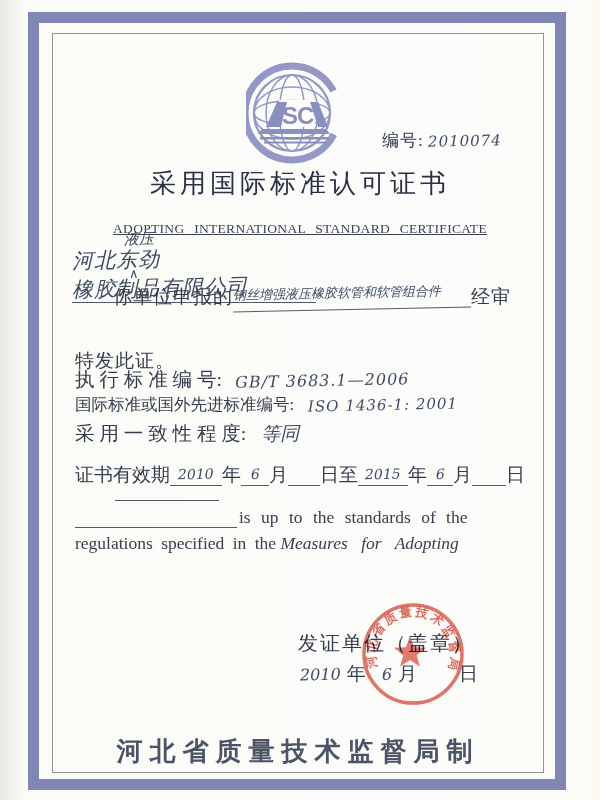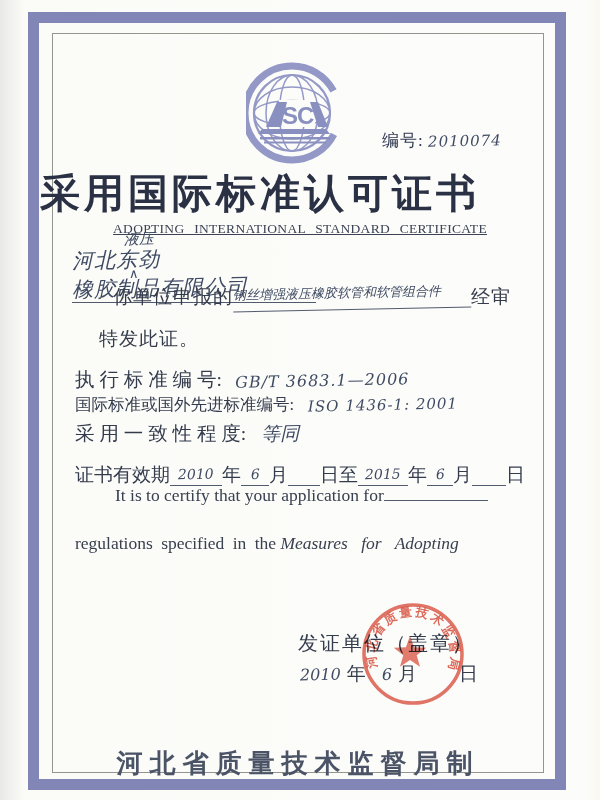--- a/index.html
+++ b/index.html
@@ -12,36 +12,36 @@
     border:11px solid #8186b7;box-sizing:border-box;}
   .innerline{position:absolute;left:52px;top:33px;width:492px;height:740px;
     border:1px solid #95958f;box-sizing:border-box;}
   .abs{position:absolute;}
   .hw{font-style:italic;color:#3f4b63;display:inline-block;transform:rotate(-1.2deg);
       font-family:"DejaVu Serif","Liberation Serif",serif;}
   .blank{display:inline-block;border-bottom:1.4px solid #525b6e;height:1.25em;
       text-align:center;vertical-align:baseline;box-sizing:border-box;}
   .serial{left:382px;top:129px;font-size:17px;color:#2f3750;letter-spacing:1px;}
   .serial .hw{font-size:15px;margin-left:4px;letter-spacing:1px;}
-  .title-zh{left:40px;top:166px;width:520px;font-size:40px;
-      font-weight:bold;color:#2b3144;letter-spacing:4px;}
+  .title-zh{left:40px;top:166px;width:520px;text-align:center;font-size:26px;
+      font-weight:normal;color:#2b3144;letter-spacing:4px;}
   .title-en{left:40px;top:221px;width:520px;text-align:center;font-size:13.5px;
       color:#3a4254;word-spacing:6px;letter-spacing:0.3px;text-decoration:underline;}
   .company{left:72px;top:232px;width:320px;height:50px;}
   .company .insert{position:absolute;left:52px;top:-2px;font-size:15px;}
   .company .caret{position:absolute;left:57px;top:34px;font-size:13px;color:#3f4b63;}
   .company .mainline{position:absolute;left:0;top:14px;width:244px;
       border-bottom:1.5px solid #525b6e;font-size:21px;letter-spacing:1px;}
   .bodyline{left:75px;width:452px;font-size:19px;color:#343b4a;letter-spacing:1px;}
   .l1{top:284px;display:flex;}
   .l1 .ind{display:inline-block;width:38px;}
   .l1 .product{font-size:13px;width:238px;border-bottom:1.3px solid #525b6e;
       letter-spacing:0;white-space:nowrap;overflow:hidden;}
   .l2{top:313px;}
-  .l3{top:326px;margin-left:24px;}
+  .l3{top:348px;}
   .fieldrow{left:75px;width:452px;color:#333b4c;}
   .f-std{top:366px;font-size:19.5px;}
   .f-std .hw{font-size:16px;margin-left:8px;letter-spacing:1px;}
   .f-intl{top:394px;font-size:16.5px;}
   .f-intl .hw{font-size:15px;margin-left:10px;letter-spacing:1px;}
   .f-conf{top:420px;font-size:19.5px;}
   .f-conf .hw{font-size:19px;margin-left:10px;}
   .validity{top:462px;font-size:19px;display:flex;white-space:nowrap;}
   .validity .hw{font-size:14px;}
   .b-y1{width:52px;} .b-m1{width:28px;} .b-d1{width:32px;}
@@ -55,21 +55,21 @@
   .e2 .txt{word-spacing:6px;}
   .e3 .norm{word-spacing:4px;}
   .ital{font-style:italic;word-spacing:9px;}
   .issuer-label{left:298px;top:630px;font-size:20px;color:#333b4c;letter-spacing:2px;text-align:center;}
   .issuer-date{left:300px;top:661px;font-size:19px;color:#333b4c;}
   .issuer-date .hw{font-size:16px;}
   .issuer-date .g1{margin-left:6px;} .issuer-date .g2{margin-left:16px;}
   .issuer-date .g3{margin-left:6px;}  .issuer-date .g4{margin-left:42px;}
   .footer{left:52px;top:734px;width:492px;text-align:center;font-size:26px;
       font-weight:600;color:#4b5366;letter-spacing:7px;
-      font-family:"Liberation Sans","DejaVu Sans",sans-serif;margin-top:12px;}
+      font-family:"Liberation Sans","DejaVu Sans",sans-serif;}
   .logo{left:246px;top:55px;}
   .seal{left:346px;top:584px;mix-blend-mode:multiply;opacity:.9;}
 </style>
 </head>
 <body>
 
 <div class="page">
   <div class="frame"></div>
   <div class="innerline"></div>
 
@@ -139,21 +139,25 @@
     <span>日至</span>
     <span class="blank b-y2"><span class="hw">2015</span></span>
     <span>年</span>
     <span class="blank b-m2"><span class="hw">6</span></span>
     <span>月</span>
     <span class="blank b-d2"><span class="hw"></span></span>
     <span>日</span>
   </div>
 
   <div class="abs eng e1">
-    <span class="ind"></span><span>It is to certify that your application for</span><span class="blank tail"></span>
+    <span class="ind"></span><span class="blank tail"></span>
+  </div>
+  <div class="abs eng e2">
+    <span class="blank lead"></span>
+      <span class="txt">is up to the standards of the</span>
   </div>
   <div class="abs eng e3">
     <span class="norm">regulations specified in the</span>
     <span class="ital">Measures for Adopting</span>
   </div>
 
   <div class="abs issuer-label">发证单位（盖章）</div>
   <div class="abs issuer-date">
     <span class="hw">2010</span><span class="g1">年</span><span class="hw g2">6</span><span class="g3">月</span><span class="g4">日</span>
   </div>

